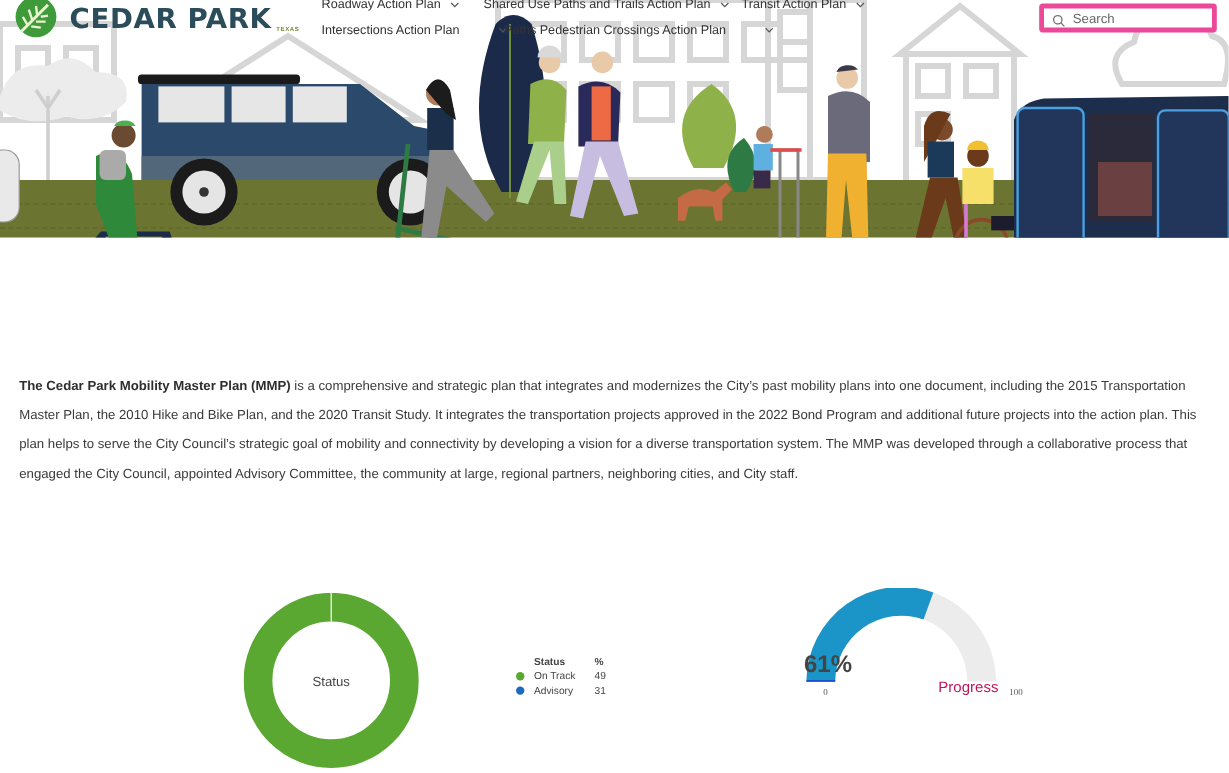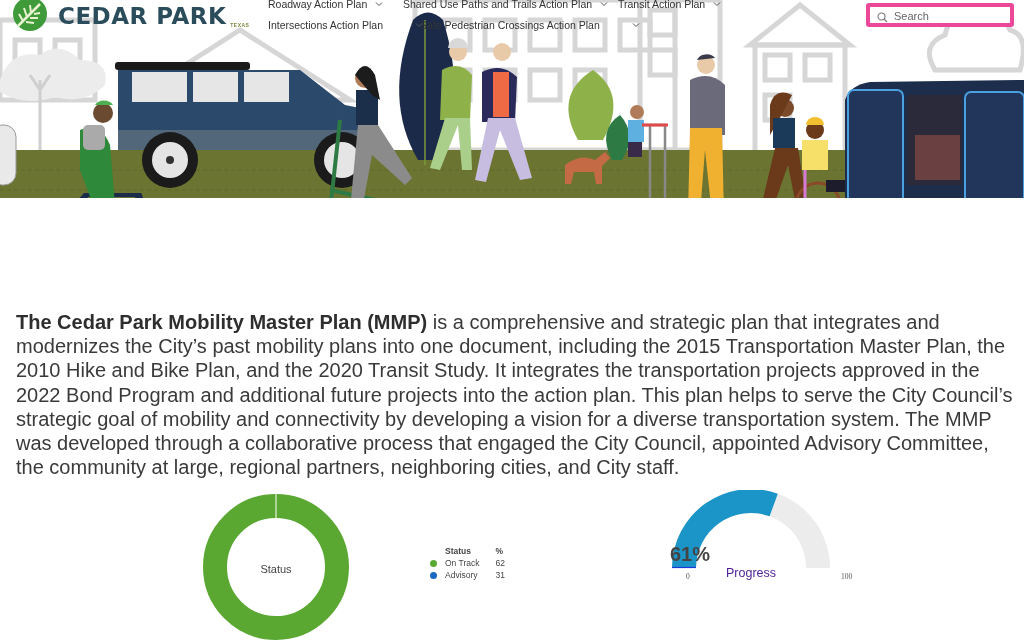--- a/index.html
+++ b/index.html
@@ -20,37 +20,37 @@
   .nav-item .chev { margin-left:8px; width:8px; height:8px; }
   .nav-row1 { top:-2px; }
   .nav-row2 { top:19px;gap:24px; }
 
   .search { position:absolute; left:866px; top:3px; width:148px; height:24px; background:#fff; border:4px solid #ec4899; border-radius:3px; display:flex; align-items:flex-end; box-sizing:border-box; }
   .search svg { margin-left:7px; }
   .search input { border:none; outline:none; font-family:"Liberation Sans", sans-serif; font-size:11px; color:#555; margin-left:4px; width:110px; background:transparent; }
   .search input::placeholder { color:#666; }
 
   
-  .intro { position:absolute; left:16px; top:310px; width:1000px; font-size:20px; line-height:24.2px; color:#3a3a3a; }
+  .intro { position:absolute; left:16px; top:310px; width:1000px; font-size:11px; line-height:24.2px; color:#3a3a3a; }
   .intro b { color:#2e2e2e; }
 
   
   .donut { position:absolute; left:203px; top:494px; width:146px; height:146px; }
   .donut-label { position:absolute; left:203px; top:563px; width:146px; text-align:center; font-size:11px; color:#444; }
   .legend { position:absolute; left:430px; top:546px; font-size:8.5px; color:#444; }
   .legend table { border-collapse:collapse; }
   .legend td, .legend th { padding:0 0 1px 0; text-align:left; line-height:11px; }
   .legend th { font-weight:bold; }
   .legend .dot { display:inline-block; width:7px; height:7px; border-radius:50%; margin-right:8px; vertical-align:middle; }
   .legend .pct { padding-left:16px; }
 
   
   .gauge { position:absolute; left:670px; top:490px; width:162px; height:80px; }
   .gauge-val { position:absolute; left:670px; top:543px; width:162px; text-align:left; font-size:20px; font-weight:bold; color:#444; }
-  .gauge-sub { position:absolute; left:670px; top:566px; width:162px; text-align:center; font-size:12.5px; color:#4c1d95; }
+  .gauge-sub { position:absolute; left:670px; top:566px; width:162px; text-align:right; font-size:12.5px; color:#be185d; }
   .gauge-min { position:absolute; left:686px; top:572px; font-size:7.5px; color:#555; font-family:"Liberation Serif", serif; }
   .gauge-max { position:absolute; left:805px; top:572px; font-size:7.5px; color:#555; font-family:"Liberation Serif", serif;margin-left:36px; }
 </style>
 </head>
 <body>
 
 <div class="hero">
   <svg class="scene" width="1024" height="277" viewBox="0 0 1024 277">
 
     <g fill="none" stroke="#d6d6d6" stroke-width="5">
@@ -197,21 +197,21 @@
           <path d="M1,2.5 L4,5.5 L7,2.5" stroke="#555" fill="none" stroke-width="1"></path>
         </svg>
     </div>
     <div class="nav-item nav-row2" style="left:0;">
       <span>Intersections Action Plan</span>
       <svg class="chev" viewBox="0 0 8 8">
           <path d="M1,2.5 L4,5.5 L7,2.5" stroke="#555" fill="none" stroke-width="1"></path>
         </svg>
     </div>
     <div class="nav-item nav-row2" style="left:152px;">
-      <span>Safe Pedestrian Crossings Action Plan</span>
+      <span>Paths Pedestrian Crossings Action Plan</span>
       <svg class="chev" viewBox="0 0 8 8">
           <path d="M1,2.5 L4,5.5 L7,2.5" stroke="#555" fill="none" stroke-width="1"></path>
         </svg>
     </div>
   </div>
 
   <div class="search">
     <svg width="11" height="11" viewBox="0 0 11 11">
         <circle cx="4.5" cy="4.5" r="3.5" stroke="#777" fill="none" stroke-width="1.1"></circle>
         <path d="M7,7 L10,10" stroke="#777" stroke-width="1.1"></path>
@@ -234,21 +234,21 @@
 
 <div class="legend">
   <table>
     <tbody>
         <tr>
       <th style="padding-left:15px;">Status</th>
       <th class="pct">%</th>
     </tr>
     <tr>
       <td><span class="dot" style="background:#5aa832;"></span><span>On Track</span></td>
-      <td class="pct">62</td>
+      <td class="pct">49</td>
     </tr>
     <tr>
       <td><span class="dot" style="background:#1b6ac2;"></span><span>Advisory</span></td>
       <td class="pct">31</td>
     </tr>
   </tbody>
     </table>
 </div>
 
 <svg class="gauge" viewBox="0 0 162 80">

